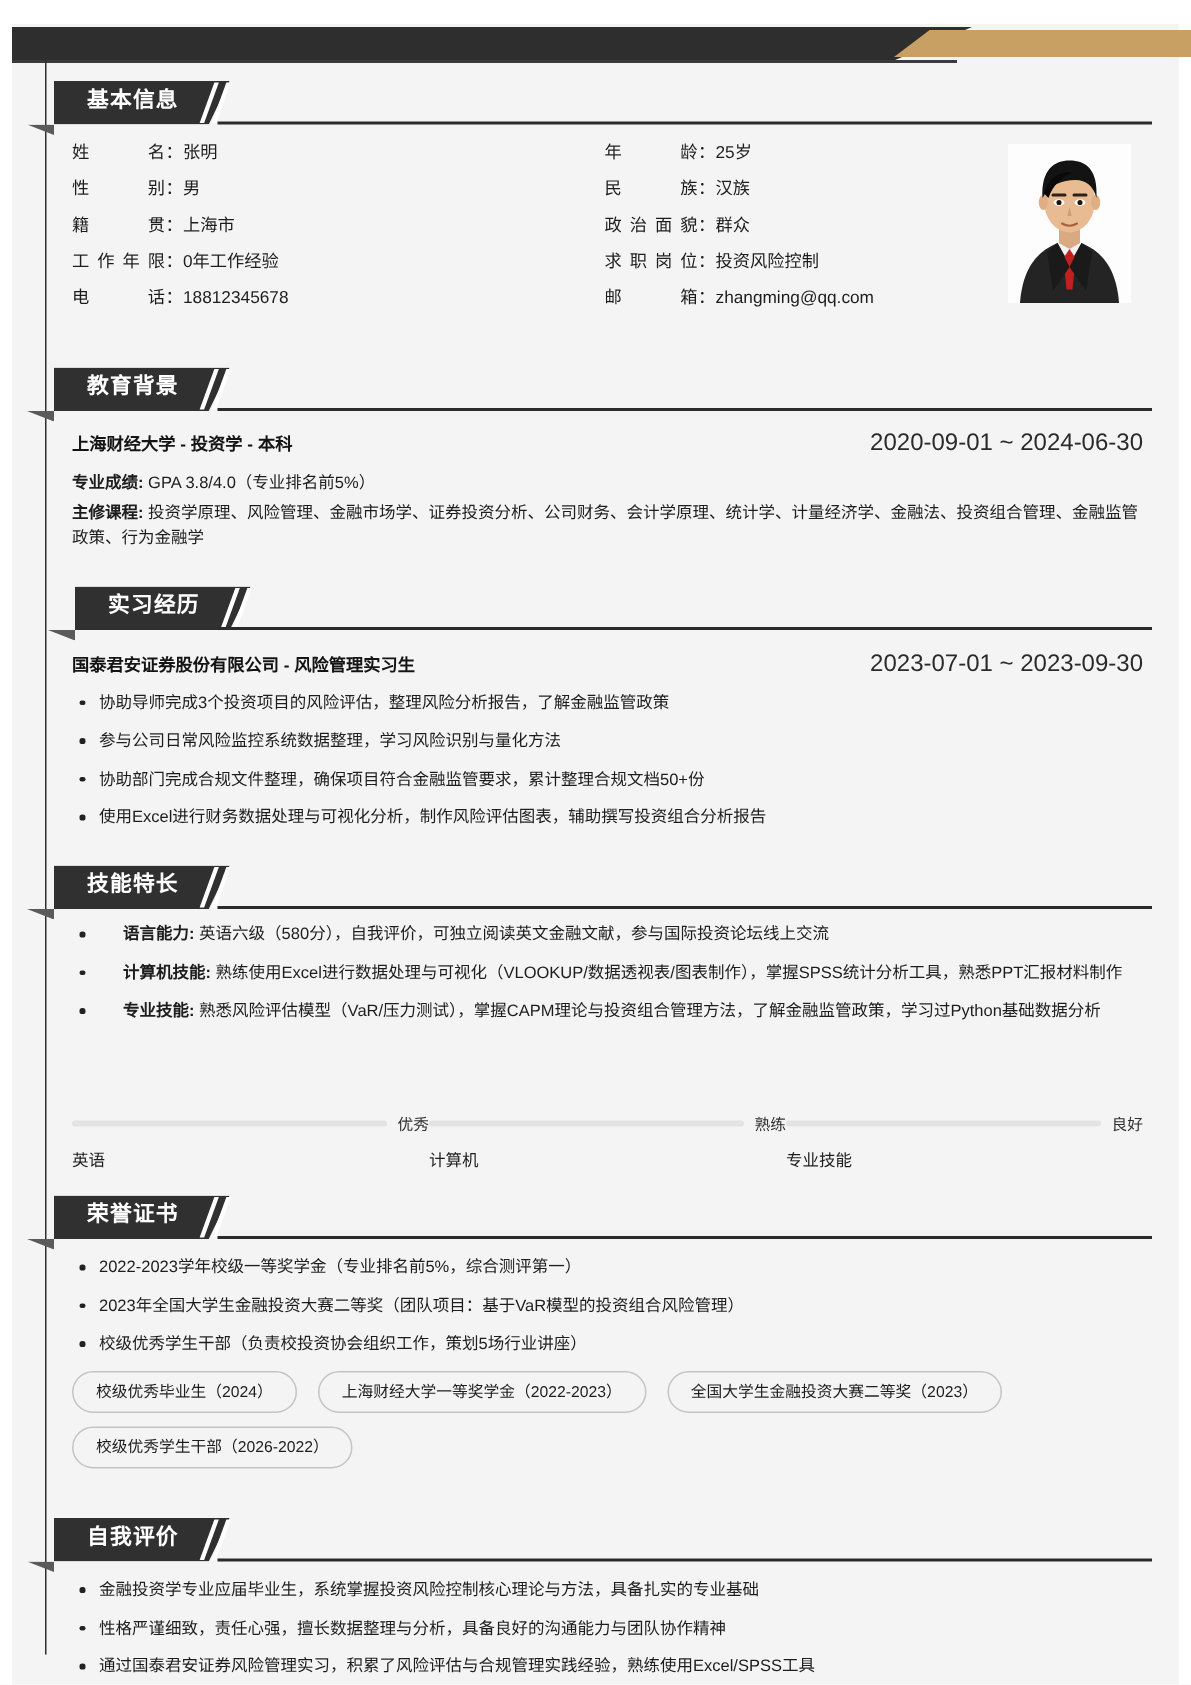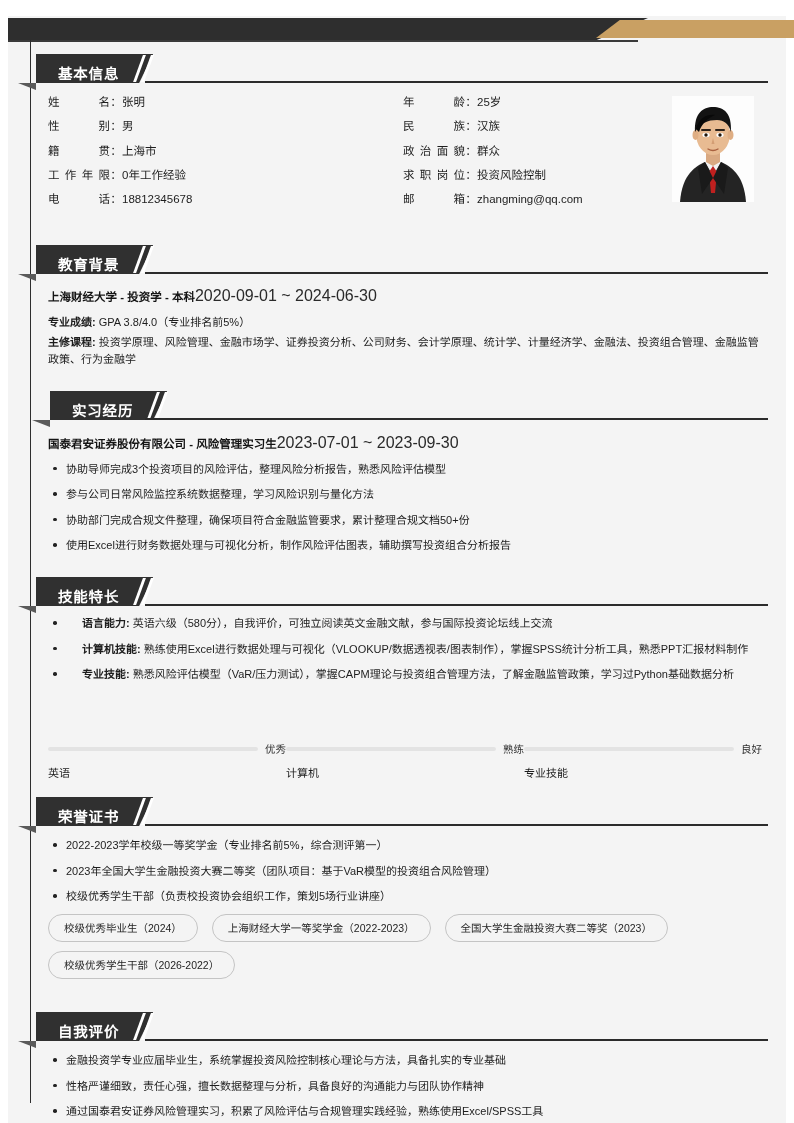--- a/index.html
+++ b/index.html
@@ -86,21 +86,21 @@
     margin-left: 18px;
   }
   .sec-plate {
     position: absolute;
     left: 0; top: 0;
     height: 29px;
     background: #303030;
     clip-path: polygon(0 0, 100% 0, 88% 100%, 0 100%);
     padding: 0 34px 0 22px;
     display: flex;
-    align-items: flex-end;
+    align-items: flex-start;
   }
   .sec-title {
     color: #ffffff;
     font-size: 14.5px;
     font-weight: bold;
     letter-spacing: 0.8px;
     white-space: nowrap;
   }
   .sec-stripes {
     position: absolute;
@@ -170,23 +170,25 @@
     top: 96px;
     width: 82px;
     height: 106px;
     background: #ffffff;
     overflow: hidden;
   }
 
   
   .entry-head {
     display: flex;
+    justify-content: space-between;
     align-items: baseline;
     font-size: 11.5px;
     margin-bottom: 5px;
+    gap: 40px;
   }
   .entry-title { font-weight: bold; color: #141414; }
   .entry-date { font-size: 16px; color: #2a2a2a; white-space: nowrap; }
 
   .kv-line { font-size: 11px; margin-bottom: 3px; }
   .kv-line b { font-weight: bold; text-align: center; }
 
   
   ul.bullets { list-style: none; }
   ul.bullets li {
@@ -436,21 +438,21 @@
       <div class="sec-tail"></div>
     </div>
     <div class="sec-rule" style="top:418px; left:145px; width:623px;"></div>
 
     <div class="sec-body" style="top:431px;">
       <div class="entry-head">
         <span class="entry-title">国泰君安证券股份有限公司 - 风险管理实习生</span>
         <span class="entry-date">2023-07-01 ~ 2023-09-30</span>
       </div>
       <ul class="bullets">
-        <li>协助导师完成3个投资项目的风险评估，整理风险分析报告，熟悉风险评估模型</li>
+        <li>协助导师完成3个投资项目的风险评估，整理风险分析报告，了解金融监管政策</li>
         <li>参与公司日常风险监控系统数据整理，学习风险识别与量化方法</li>
         <li>协助部门完成合规文件整理，确保项目符合金融监管要求，累计整理合规文档50+份</li>
         <li>使用Excel进行财务数据处理与可视化分析，制作风险评估图表，辅助撰写投资组合分析报告</li>
       </ul>
     </div>
   </div>
 
   <div class="section" style="top:0">
     <div class="sec-head" style="position:absolute; top:577px; left:18px; width:160px;">
       <div class="sec-plate">

